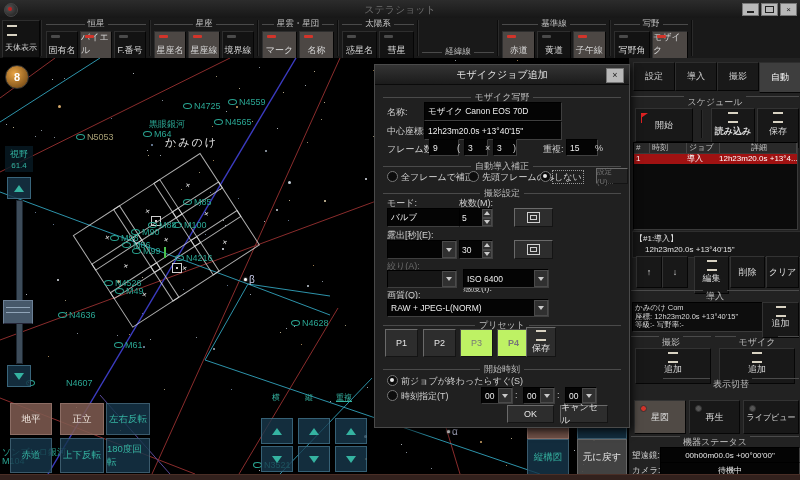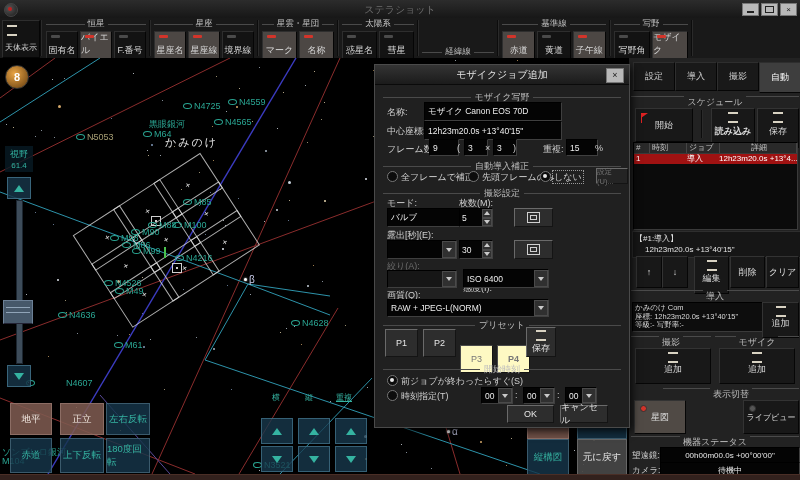--- a/index.html
+++ b/index.html
@@ -107,21 +107,21 @@
   .dd .val{flex:1;color:#eee;font-size:8.5px;padding:1px 3px;white-space:nowrap;overflow:hidden;display:flex;align-items:center;}
   .dd .arrow{width:12px;background:#303030;border:1px solid #4a4a4a;display:flex;align-items:center;justify-content:center;}
   .dd.dis{background:#161616;}
   .radio{display:inline-block;width:9px;height:9px;border-radius:50%;background:#0c0c0c;border:1px solid #777;position:relative;vertical-align:-2px;margin-right:3px;}
   .radio.sel::after{content:"";position:absolute;left:2px;top:2px;width:4px;height:4px;border-radius:50%;background:#e8e8e8;}
   .ritem{position:absolute;color:#cfcfcf;white-space:nowrap;}
   .focusbox{outline:1px dotted #999;outline-offset:1px;}
   .dbtn{position:absolute;background:#2d2d2d;border:1px solid;border-color:#6a6a6a #141414 #141414 #6a6a6a;
     color:#e6e6e6;display:flex;align-items:center;justify-content:center;font-size:9px;}
   .dbtn.dis{color:#6f6f6f;background:#242424;}
-  .dbtn.dim{background:#fef9c3;color:#787878;border-color:#4a4a4a #141414 #141414 #4a4a4a;margin-top:16px;}
+  .dbtn.dim{background:#bef264;color:#787878;border-color:#4a4a4a #141414 #141414 #4a4a4a;}
   .calcbtn{position:absolute;background:#2d2d2d;border:1px solid;border-color:#6a6a6a #141414 #141414 #6a6a6a;
     display:flex;align-items:center;justify-content:center;}
   .monitor{width:11px;height:9px;border:1px solid #cfcfcf;display:flex;align-items:center;justify-content:center;}
   .monitor::after{content:"";width:5px;height:3px;border:1px solid #cfcfcf;}
 
   
   #panel{position:absolute;left:628px;top:58px;width:172px;height:416px;background:#222;border-left:1px solid #000;
     font-size:9px;color:#d9d9d9;}
   .tab{position:absolute;top:4px;width:40px;height:27px;background:#191919;border:1px solid #060606;
     border-top-color:#2e2e2e;border-left-color:#2e2e2e;color:#cfcfcf;display:flex;align-items:center;justify-content:center;}
@@ -773,28 +773,32 @@
       </div>
     <div class="pbtn" style="left:6px;top:290px;width:74px;height:28px;padding-top:6px;">
       <span class="eq"></span>
         <span>追加</span>
     </div>
     <div class="pbtn" style="left:90px;top:290px;width:74px;height:28px;padding-top:6px;">
       <span class="eq"></span>
         <span>追加</span>
     </div>
 
-    <div class="phdr" style="top:330px;padding-left:32px;">
+    <div class="phdr" style="top:320px;padding-left:32px;">
         <span class="line"></span>
         <span>表示切替</span>
         <span class="line"></span>
       </div>
     <div class="pbtn lit" style="left:5px;top:342px;width:50px;height:32px;">
       <span class="dot on"></span>
         <span>星図</span>
+    </div>
+    <div class="pbtn" style="left:60px;top:342px;width:49px;height:32px;">
+      <span class="dot"></span>
+        <span>再生</span>
     </div>
     <div class="pbtn" style="left:114px;top:342px;width:54px;height:32px;font-size:8px;">
       <span class="dot"></span>
         <span>ライブビュー</span>
     </div>
 
     <div class="phdr" style="top:378px;">
         <span class="line"></span>
         <span>機器ステータス</span>
         <span class="line"></span>

